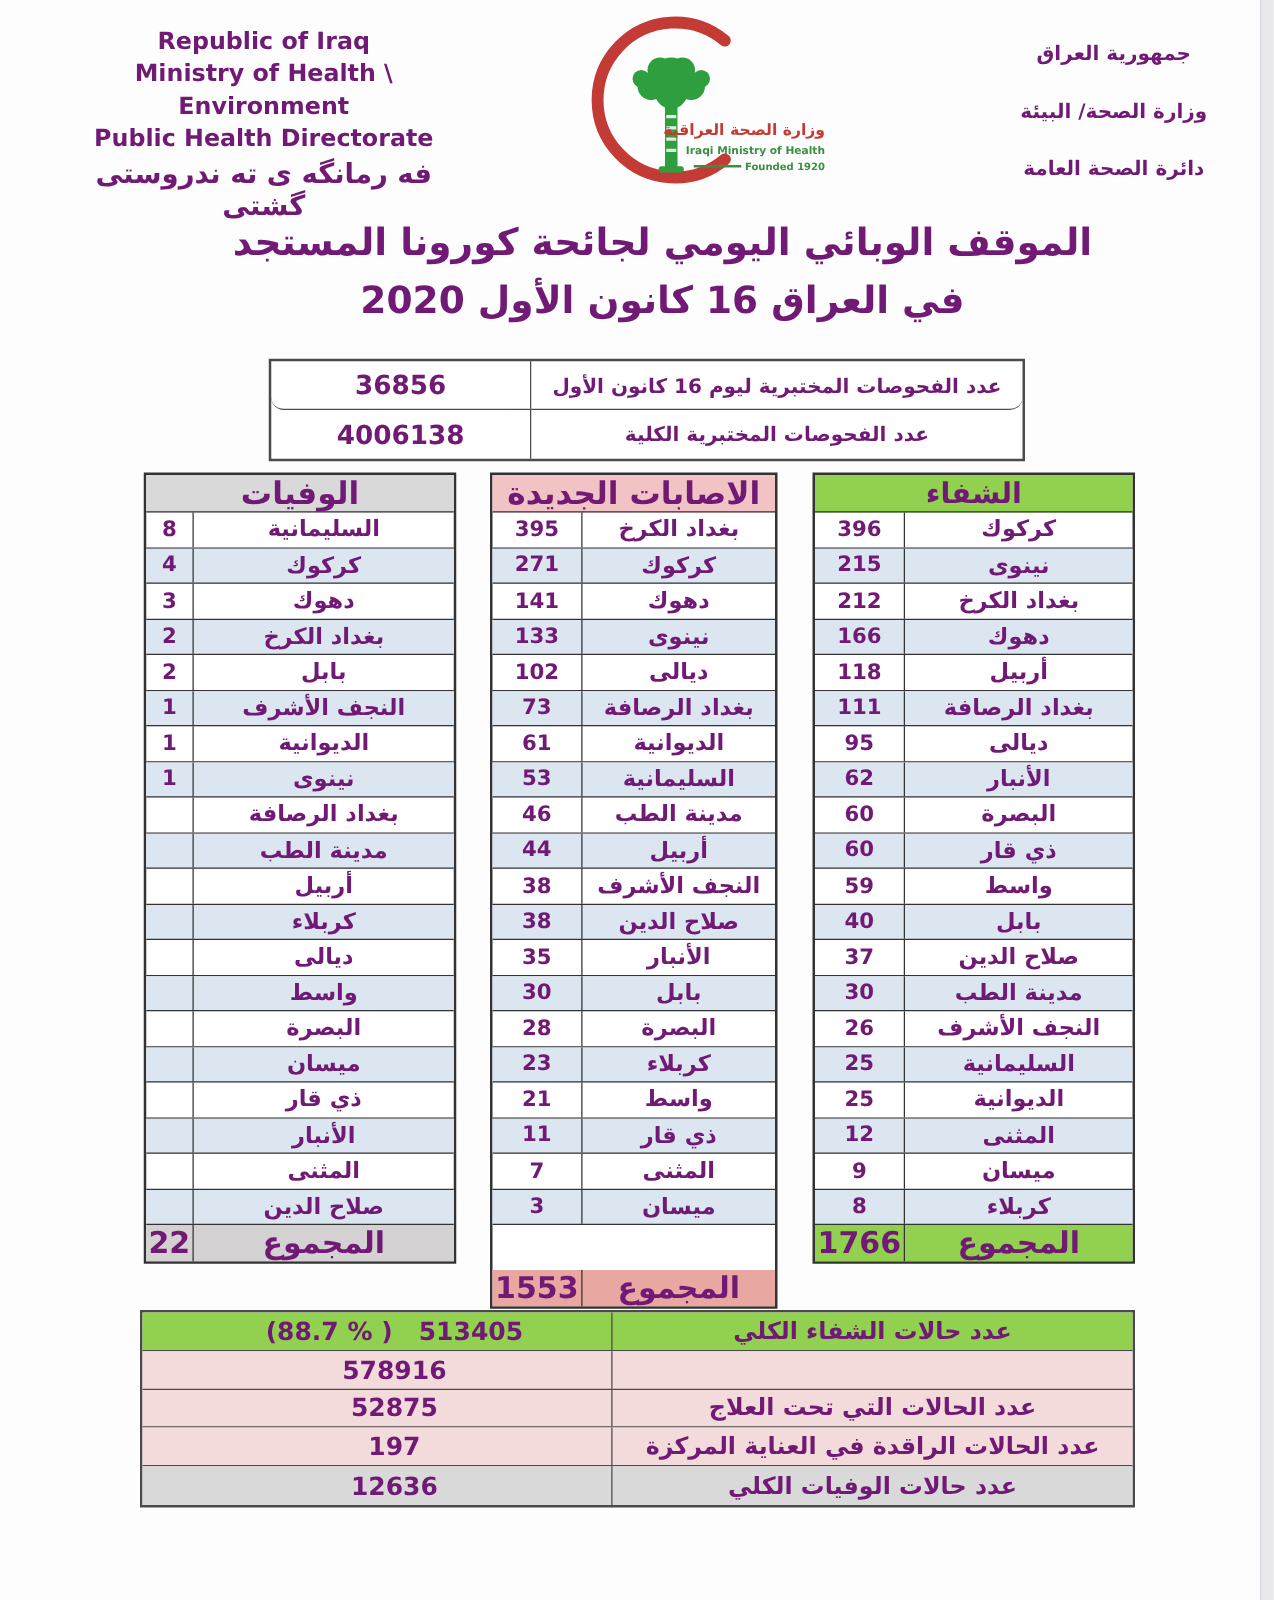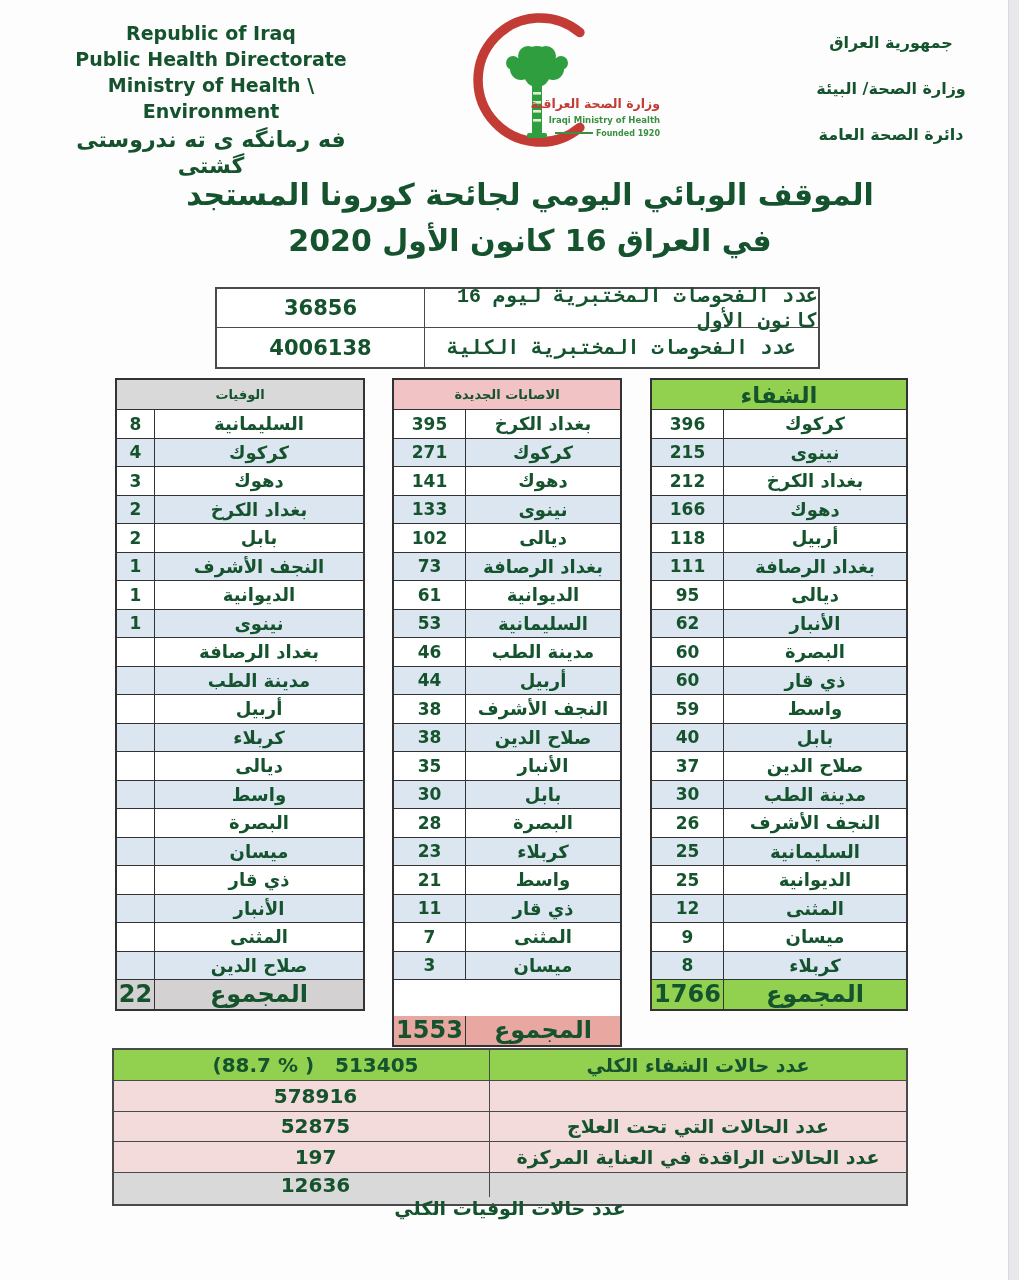--- a/index.html
+++ b/index.html
@@ -1,54 +1,54 @@
 <!DOCTYPE html>
 <html><head>
 <meta charset="utf-8">
 <style>
   * { margin:0; padding:0; box-sizing:border-box; }
   body { background:#ffffff; }
   .page {
     position:relative; width:1019px; height:1280px;
     background:#fdfdfd; overflow:hidden;
-    font-family:"DejaVu Sans", sans-serif; font-weight:bold; color:#14532d;
+    font-family:"DejaVu Sans", sans-serif; font-weight:bold; color:#701a75;
   }
   .scan-band { position:absolute; right:0; top:0; width:11px; height:100%;
     background:#e8e8ec; border-left:1px solid #dadade; }
 
   
   .hdr-left { position:absolute; left:60px; top:20px; width:302px;
     text-align:center; font-size:19px; line-height:26px; }
   .hdr-left .ku { font-size:22px; direction:rtl; margin-top:3px; }
   .hdr-right { position:absolute; left:772px; top:20px; width:238px;
     text-align:center; font-size:16px; line-height:46px; direction:rtl; }
   .logo { position:absolute; left:455px; top:0; width:210px; height:158px; }
 
   
   .title { position:absolute; left:40px; top:172px; width:980px;
     text-align:center; font-size:30px; line-height:46px; direction:rtl; }
 
   
   .tests { position:absolute; left:215px; top:287px; width:605px;
     border:2px solid #4a4a4a; background:#fff; }
-  .tests .tr { display:flex; height:39px; border-bottom:1.6px solid #4a4a4a; }
+  .tests .tr { display:flex; height:39px; border-bottom:1.6px solid #4a4a4a;border-radius:10px; }
   .tests .tr:last-child { border-bottom:none; }
   .tests .val { width:208px; border-right:1.6px solid #4a4a4a;
     display:flex; align-items:center; justify-content:center; font-size:21px; }
   .tests .label { flex:1; direction:rtl; display:flex; align-items:center;
-    justify-content:center; font-size:20px;font-family:Liberation Mono, monospace; }
+    justify-content:center; font-size:16px; }
 
   
   .main { position:absolute; top:378px; border:2px solid #333;
     background:#fff; }
   #deaths    { left:115px; width:250px; }
   #infections{ left:392px; width:230px; }
   #recovery  { left:650px; width:258px;text-align:right; }
   .main .thead { height:30px; display:flex; align-items:center; justify-content:center;
-    border-bottom:1.8px solid #333; font-size:13px; direction:rtl; }
+    border-bottom:1.8px solid #333; font-size:25px; direction:rtl; }
   #recovery .thead { font-size:23px; }
   .main .tr { display:flex; height:28.5px; border-bottom:1.6px solid #333; }
   .main .tr:last-child { border-bottom:none; }
   .main .val { display:flex; align-items:center; justify-content:center;
     border-right:1.6px solid #333; font-size:17px; }
   #deaths .val { width:38px; } #infections .val { width:72px; } #recovery .val { width:72px; }
   .main .name { flex:1; display:flex; align-items:center; justify-content:center;
     direction:rtl; font-size:18px; }
   .main .tr.alt { background:#dce6f1; }
   #deaths .thead { background:#d9d9d9; }
@@ -64,32 +64,32 @@
     border:2px solid #4a4a4a; background:#fff; }
   .summary .tr { display:flex; height:30.8px; border-bottom:1.6px solid #4a4a4a; }
   .summary .tr:last-child { border-bottom:none; }
   .summary .val { width:376px; border-right:1.6px solid #4a4a4a;
     display:flex; align-items:center; justify-content:center; font-size:20px;
     white-space:pre; direction:ltr;padding-left:28px; }
   .summary .label { flex:1; direction:rtl; display:flex; align-items:center;
     justify-content:center; font-size:19px; }
   .summary .green { background:#92d050; }
   .summary .pink  { background:#f4dbdb; }
-  .summary .gray  { background:#d9d9d9;flex-direction:column; }
+  .summary .gray  { background:#d9d9d9; }
 </style>
 </head>
 <body>
 
 <div class="page">
   <div class="scan-band"></div>
 
   <div class="hdr-left">
     <div>Republic of Iraq</div>
+    <div>Ministry of Health \ Environment</div>
     <div>Public Health Directorate</div>
-    <div>Ministry of Health \ Environment</div>
     <div class="ku">فه رمانگه ی ته ندروستی گشتی</div>
   </div>
 
   <div class="logo">
     <svg width="210" height="158" viewBox="0 0 210 158">
       <path d="M124.9 32.5 A62 62 0 1 0 124.9 127.5" fill="none" stroke="#c23b34" stroke-width="9.5" stroke-linecap="round"></path>
       <g fill="#2f9e3e">
         <circle cx="82" cy="60" r="14"></circle>
           <circle cx="66" cy="69" r="11"></circle>
         <circle cx="98" cy="69" r="11"></circle>

